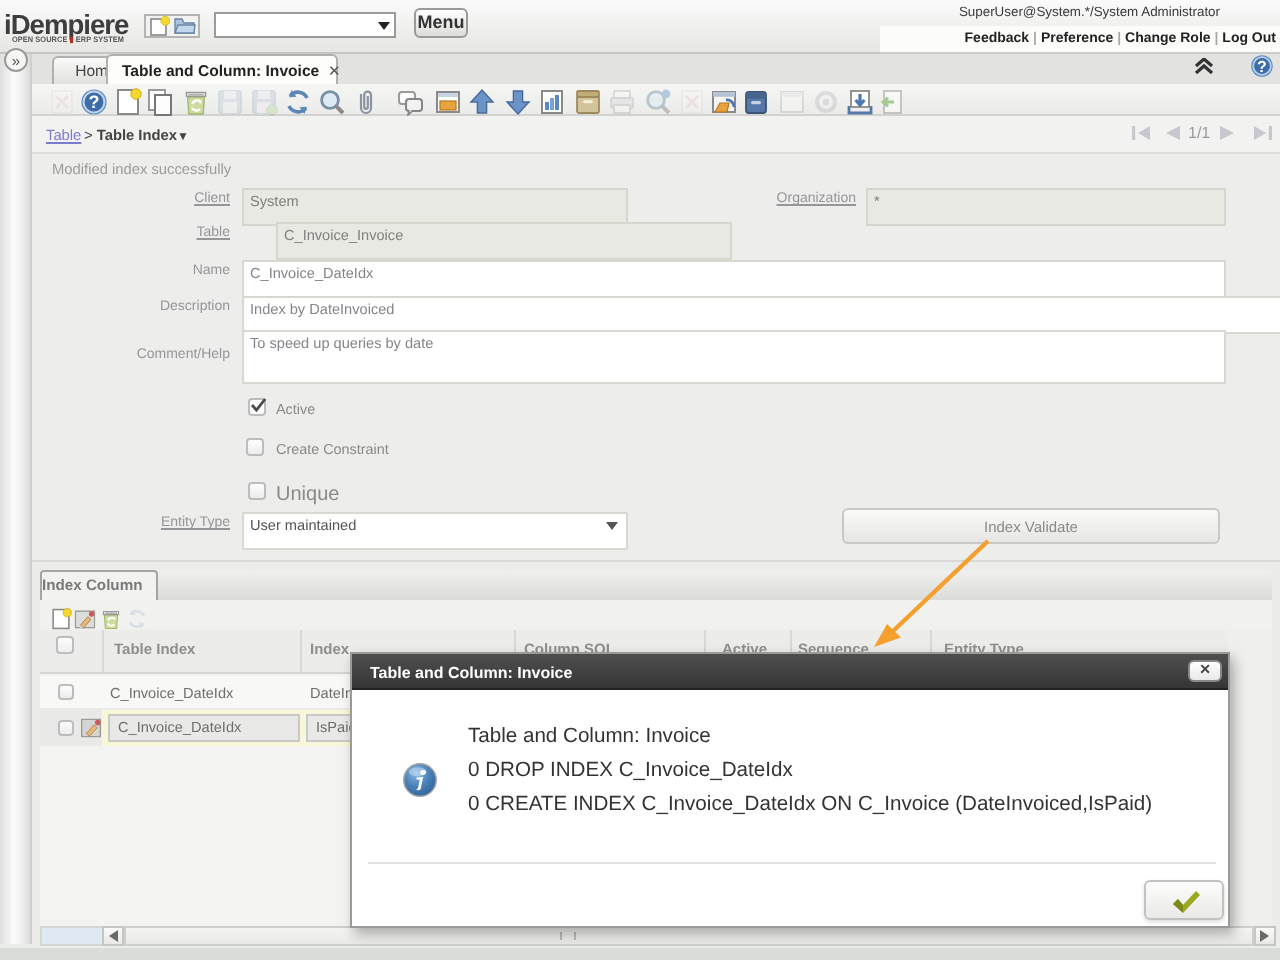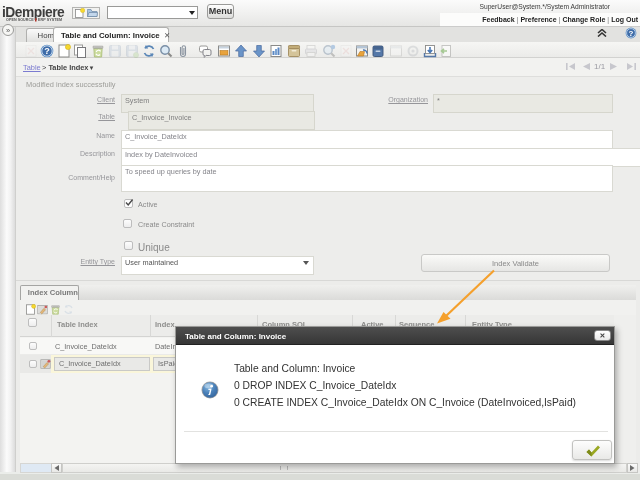--- a/index.html
+++ b/index.html
@@ -199,21 +199,21 @@
 
 <div class="a" style="left:16px;top:77px;width:624px;height:203px;background:#ededeb"></div>
 <div class="a" style="left:26px;top:80px;font-size:7.4px;color:#9c9c98">Modified index successfully</div>
 
 <div class="lbl lnk" style="left:40px;top:96px;width:75px">Client</div>
 <div class="fld ro" style="left:121px;top:94px;width:193px;height:13px">System</div>
 <div class="lbl lnk" style="left:353px;top:96px;width:75px">Organization</div>
 <div class="fld ro" style="left:433px;top:94px;width:180px;height:13px">*</div>
 
 <div class="lbl lnk" style="left:40px;top:113px;width:75px">Table</div>
-<div class="fld ro" style="left:128px;top:111px;width:187px;height:13px">C_Invoice_Invoice</div>
+<div class="fld ro" style="left:138px;top:111px;width:228px;height:13px">C_Invoice_Invoice</div>
 
 <div class="lbl" style="left:40px;top:132px;width:75px">Name</div>
 <div class="fld" style="left:121px;top:130px;width:492px;height:13px">C_Invoice_DateIdx</div>
 
 <div class="lbl" style="left:40px;top:150px;width:75px">Description</div>
 <div class="fld" style="left:121px;top:148px;width:583px;height:13px">Index by DateInvoiced</div>
 
 <div class="lbl" style="left:40px;top:174px;width:75px">Comment/Help</div>
 <div class="fld" style="left:121px;top:165px;width:492px;height:27px">To speed up queries by date</div>
 
@@ -230,21 +230,21 @@
 <div class="a" style="left:138px;top:242px;font-size:10px;color:#8a8a8a">Unique</div>
 
 <div class="lbl lnk" style="left:40px;top:258px;width:75px">Entity Type</div>
 <div class="fld" style="left:121px;top:256px;width:193px;height:13px;color:#555">User maintained</div>
 <div class="a" style="left:303px;top:261px;width:0;height:0;border-left:3px solid transparent;border-right:3px solid transparent;border-top:4px solid #555"></div>
 
 <div class="a" style="left:421px;top:254px;width:189px;height:18px;background:linear-gradient(#fafaf8,#e6e6e4);border:1px solid #c9c9c7;border-radius:3px;font-size:7.5px;color:#8a8a8a;text-align:center;line-height:17px">Index Validate</div>
 
 <div class="a" style="left:16px;top:280px;width:624px;height:192px;background:#ececea;border-top:1px solid #d8d8d6"></div>
 <div class="a" style="left:20px;top:285px;width:616px;height:15px;background:linear-gradient(#f0f0ee,#dbdbd9)"></div>
-<div class="a" style="left:20px;top:285px;width:59px;height:15px;background:#f2f2f0;border:1px solid #a5a5a3;border-bottom:none;border-radius:2px 2px 0 0;font-size:7.6px;font-weight:bold;color:#7a7a7a;text-align:right;line-height:14px">Index Column</div>
+<div class="a" style="left:20px;top:285px;width:59px;height:15px;background:#f2f2f0;border:1px solid #a5a5a3;border-bottom:none;border-radius:2px 2px 0 0;font-size:7.6px;font-weight:bold;color:#7a7a7a;text-align:left;line-height:14px">Index Column</div>
 <div class="a" style="left:20px;top:300px;width:616px;height:15px;background:#f1f1ef"></div>
 <svg class="a" style="left:25px;top:304px" width="11" height="11" viewBox="0 0 14 14">
     <rect x="2" y="1" width="10" height="12" fill="#fff" stroke="#8a8a88" stroke-width="1"></rect>
     <circle cx="11" cy="3" r="2.6" fill="#f5d730" stroke="#cfae10" stroke-width="0.5"></circle>
   </svg>
 <svg class="a" style="left:37px;top:304px" width="11" height="11" viewBox="0 0 14 14">
     <rect x="1" y="2" width="12" height="10.5" fill="#ececea" stroke="#9a9a98" stroke-width="0.9"></rect>
     <rect x="1.6" y="2.6" width="10.8" height="9.3" fill="#dcdcda"></rect>
     <path d="M4 11 L8.8 5.5 L10.8 7.3 L6 12.8 Z" fill="#e4b878" stroke="#a87838" stroke-width="0.5"></path>
     <path d="M4 11 L3.6 12.9 L5.6 12.6 Z" fill="#d8d8d4"></path>

